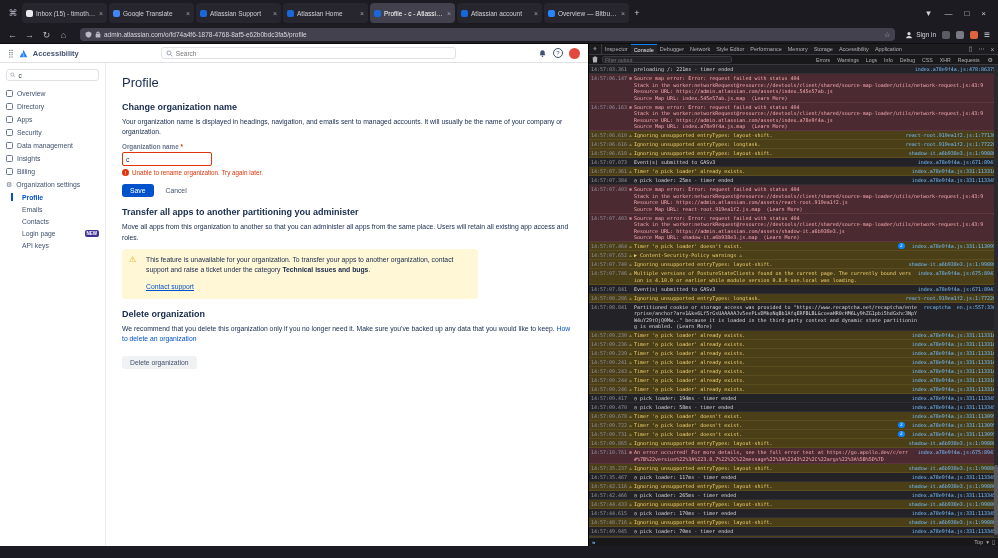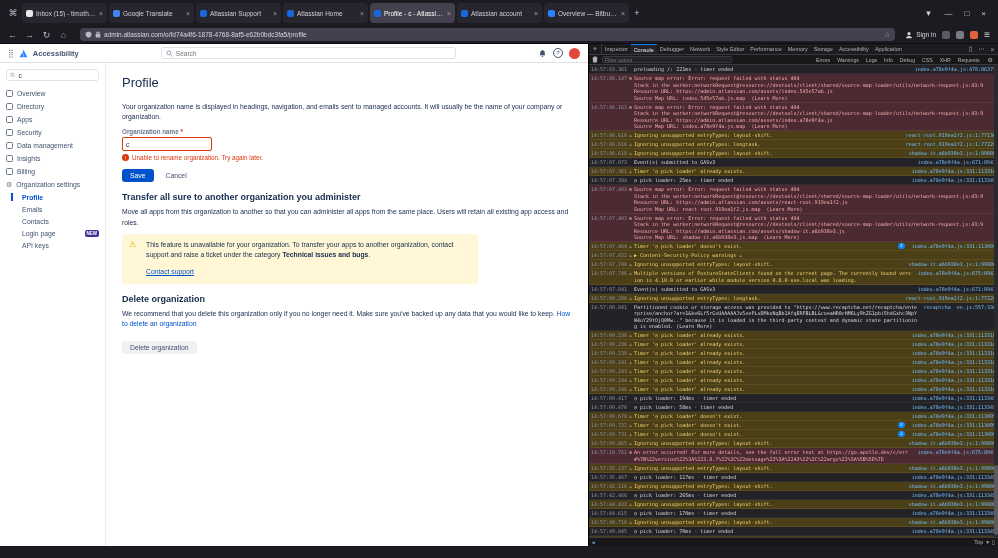--- a/index.html
+++ b/index.html
@@ -306,33 +306,34 @@
             <div class="sub-item">
               <span>API keys</span>
 
             </div>
           </div>
       </div>
 
       <div class="main">
         <h1 class="page-title">Profile</h1>
 
+        <h2 class="sec-h">Change organization name</h2>
         <p class="para">Your organization name is displayed in headings, navigation, and emails sent to managed accounts. It will usually be the name of your company or organization.</p>
         <label class="fld-label"><span>Organization name</span> <span class="req">*</span></label>
         <input class="org-input" value="c" style="">
         <div class="err-row">
           <span class="err-ico">!</span>
           <span>Unable to rename organization. Try again later.</span>
         </div>
         <div class="btn-row">
           <button class="btn btn-primary">Save</button>
           <button class="btn btn-subtle">Cancel</button>
         </div>
 
-        <h2 class="sec-h">Transfer all sure to another organization you administer</h2>
+        <h2 class="sec-h">Transfer all apps to another partitioning you administer</h2>
         <p class="para">Move all apps from this organization to another so that you can administer all apps from the same place. Users will retain all existing app access and roles.</p>
         <div class="warn-box">
           <span class="wicon">⚠</span>
           <div class="wtext">
             <span>This feature is unavailable for your organization. To transfer your apps to another organization, contact support and raise a ticket under the category </span><b>Technical issues and bugs</b><span>.</span>
           </div>
           <a class="wlink" href="#">Contact support</a>
         </div>
 
         <h2 class="sec-h">Delete organization</h2>

